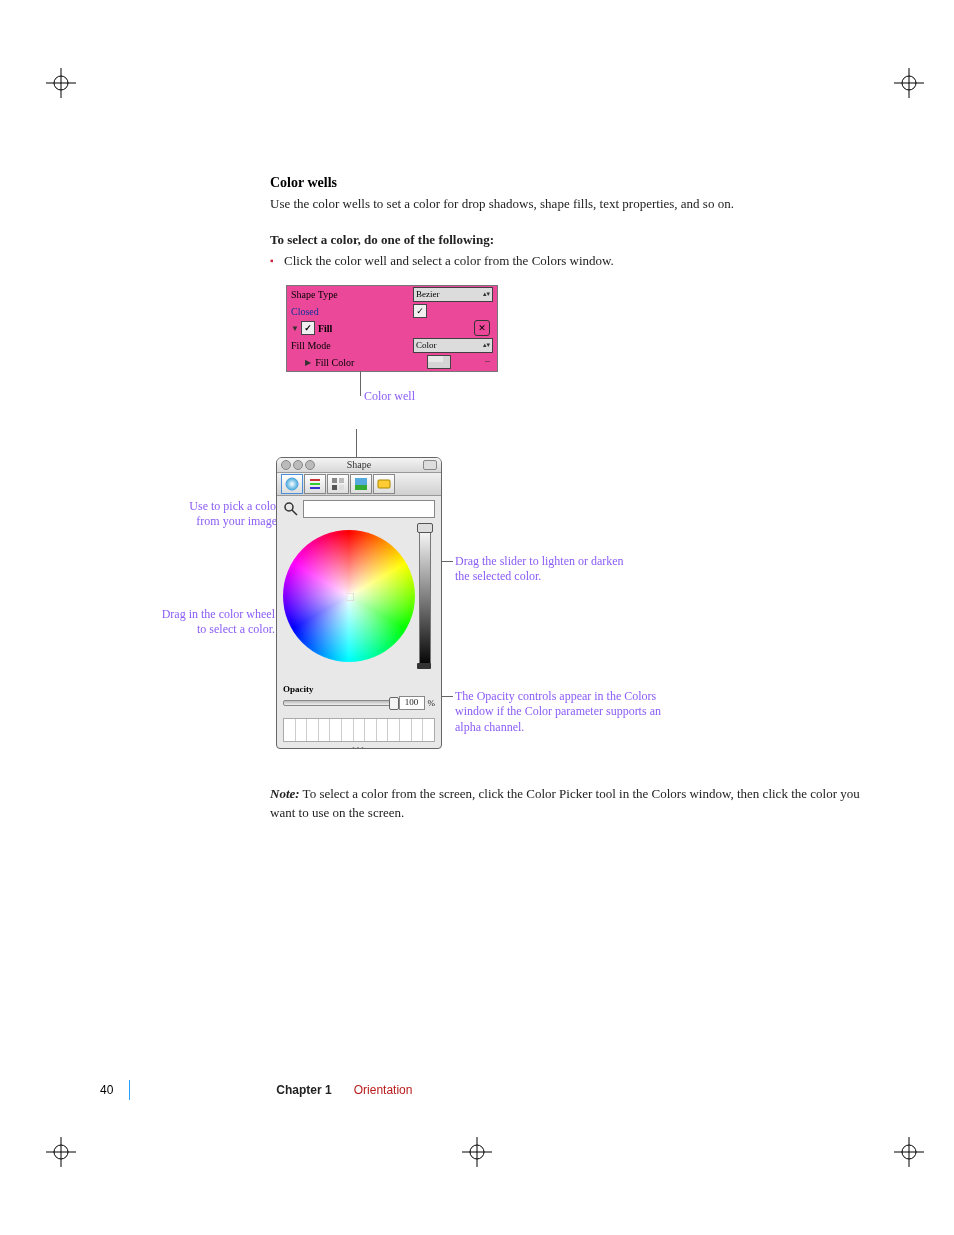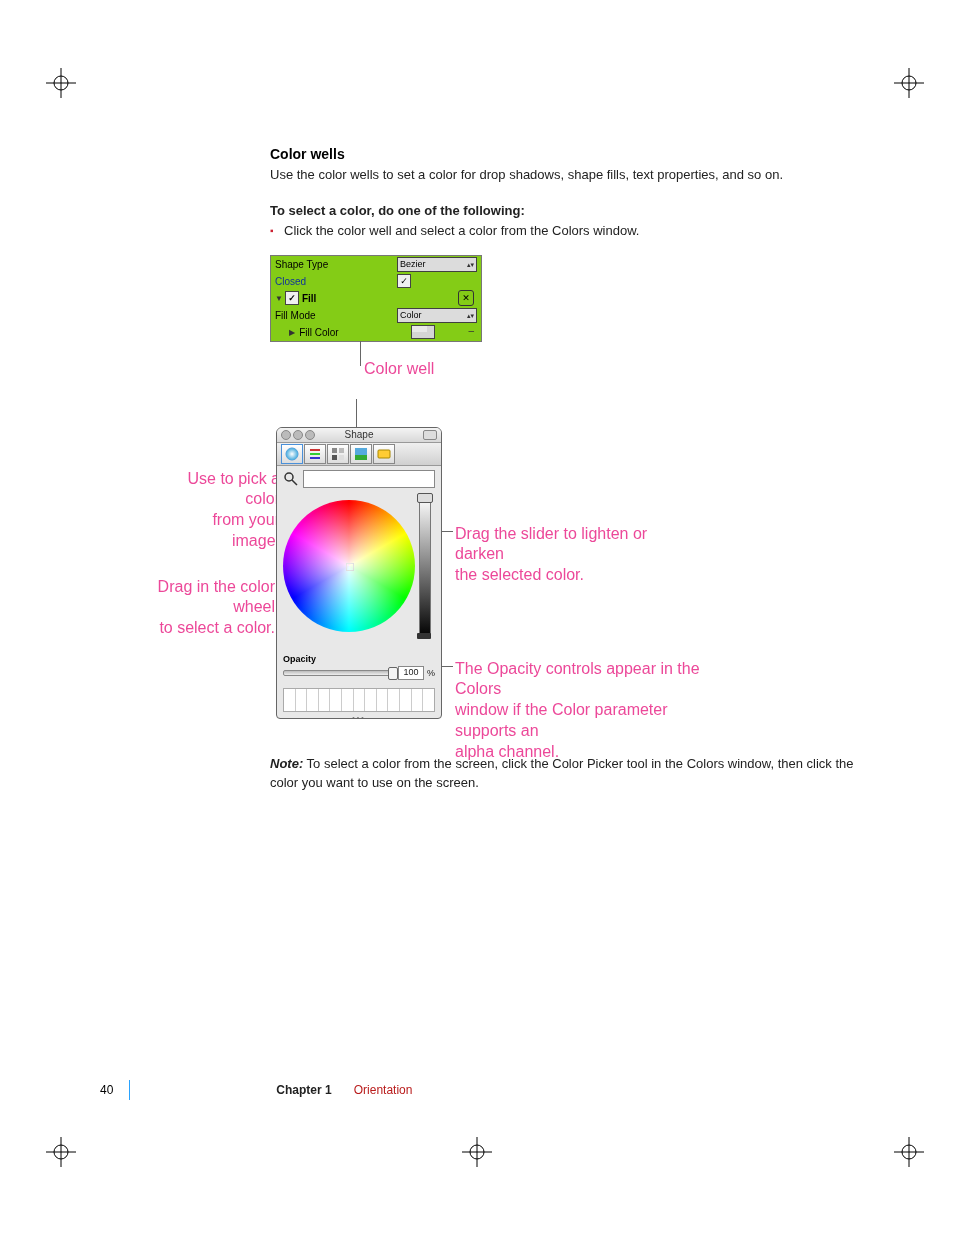--- a/index.html
+++ b/index.html
@@ -7,52 +7,52 @@
     font-family: "Myriad Pro", "Segoe UI", Arial, sans-serif;
     font-size: 13px;
     background: #fff;
     color: #222;
     width: 954px;
     height: 1235px;
     position: relative;
   }
   .cropmark { position:absolute; width:30px; height:30px; }
   .cropmark svg { width:30px; height:30px; }
-  .page { position:absolute; left:270px; top:146px; width:600px; }
+  .page { position:absolute; left:270px; top:175px; width:600px;font-family:Liberation Serif, serif; }
   h3 { font-size:14px; font-weight:bold; margin:0 0 4px 0; color:#000; }
   p.body { margin:0 0 18px 0; line-height:1.45; }
   p.sub { font-weight:bold; margin:0 0 4px 0; }
   ul.bul { list-style:none; padding:0; margin:0 0 14px 0; }
   ul.bul li::before { content:"▪"; color:#c23; display:inline-block; width:14px; margin-left:-14px; font-size:10px; vertical-align:1px;}
   ul.bul li { padding-left:14px; line-height:1.45; }
 
   
   .inspector {
-    width:210px; border:1px solid #777; background:#84cc16;
-    font-size:10px; color:#000; position:relative;
+    width:210px; border:1px solid #777; background:#ec4899;
+    font-size:10px; color:#000; position:relative;margin-left:16px;
   }
   .insp-row { display:flex; align-items:center; height:17px; border-bottom:none; }
   .insp-label { width:78px; padding-left:4px; color:#000; }
   .insp-field { flex:1; padding-right:4px; display:flex; align-items:flex-start; gap:3px;padding-left:44px; }
   .dropdown {
     flex:1; height:13px; border:1px solid #404040; background:#dcdcdc;
     font-size:9px; display:flex; align-items:center; justify-content:space-between;
     padding:0 2px; color:#000;
   }
   .dropdown .arrows { font-size:7px; line-height:7px; color:#333; }
   .chk { width:12px; height:12px; border:1px solid #444; background:#f0f0f0; display:flex; align-items:center; justify-content:center; font-size:9px; color:#000; }
   .well {
     width:22px; height:12px; border:1px solid #444; background:#e8e8e8;
     box-shadow: inset -7px -6px 0 rgba(0,0,0,0.08);
   }
   .resetx { width:14px; height:14px; border:1px solid #333; border-radius:3px; font-size:9px; display:flex; align-items:center; justify-content:center; color:#000; margin-left:auto; margin-right:3px;}
   .tri { font-size:8px; color:#333; margin-right:2px; }
 
   
-  .callout { position:absolute; font-size:16px; color:#ec4899; line-height:1.3; }
+  .callout { position:absolute; font-size:12px; color:#8b5cf6; line-height:1.3; }
   .leader { position:absolute; border-left:1px solid #666; }
   .leaderH { position:absolute; border-top:1px solid #666; }
 
   
   .colorwin {
     position:absolute; left:0; top:0; width:164px; height:290px;
     border:1px solid #666; border-radius:6px 6px 4px 4px;
     background:#e8e8e8; overflow:hidden;
   }
   .cw-title { height:14px; background:linear-gradient(#f4f4f4,#d8d8d8); border-bottom:1px solid #999;

